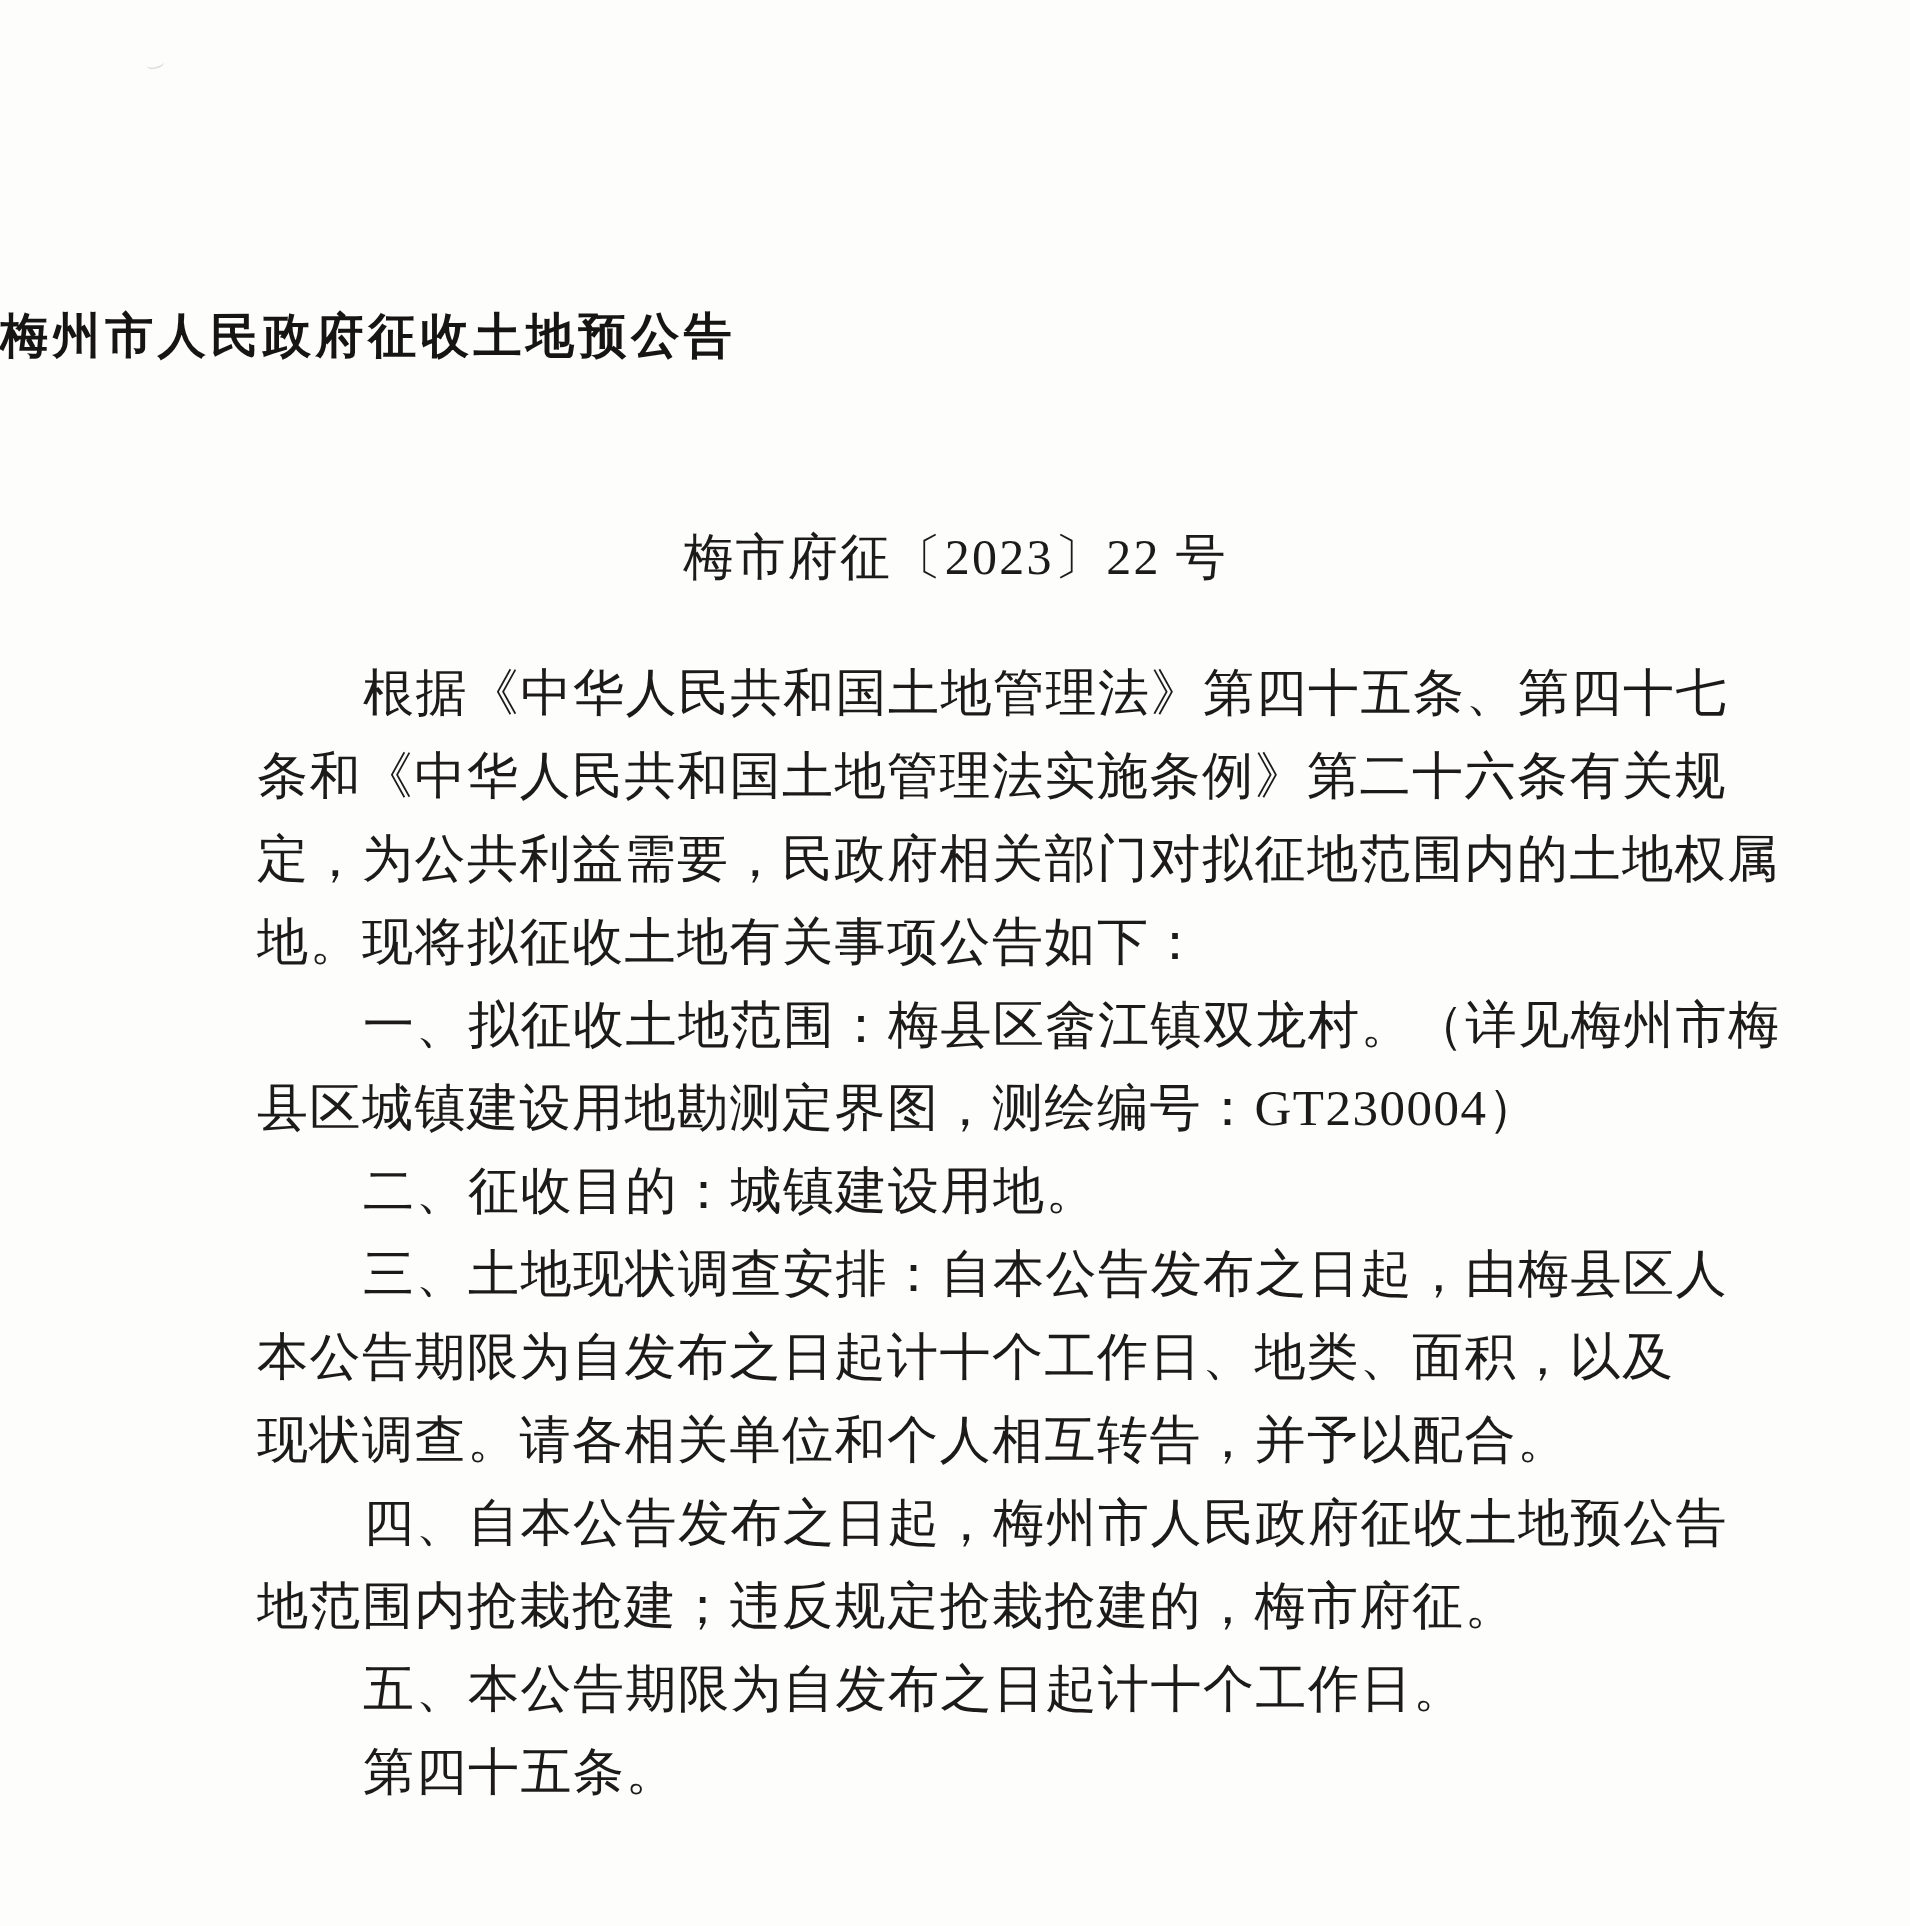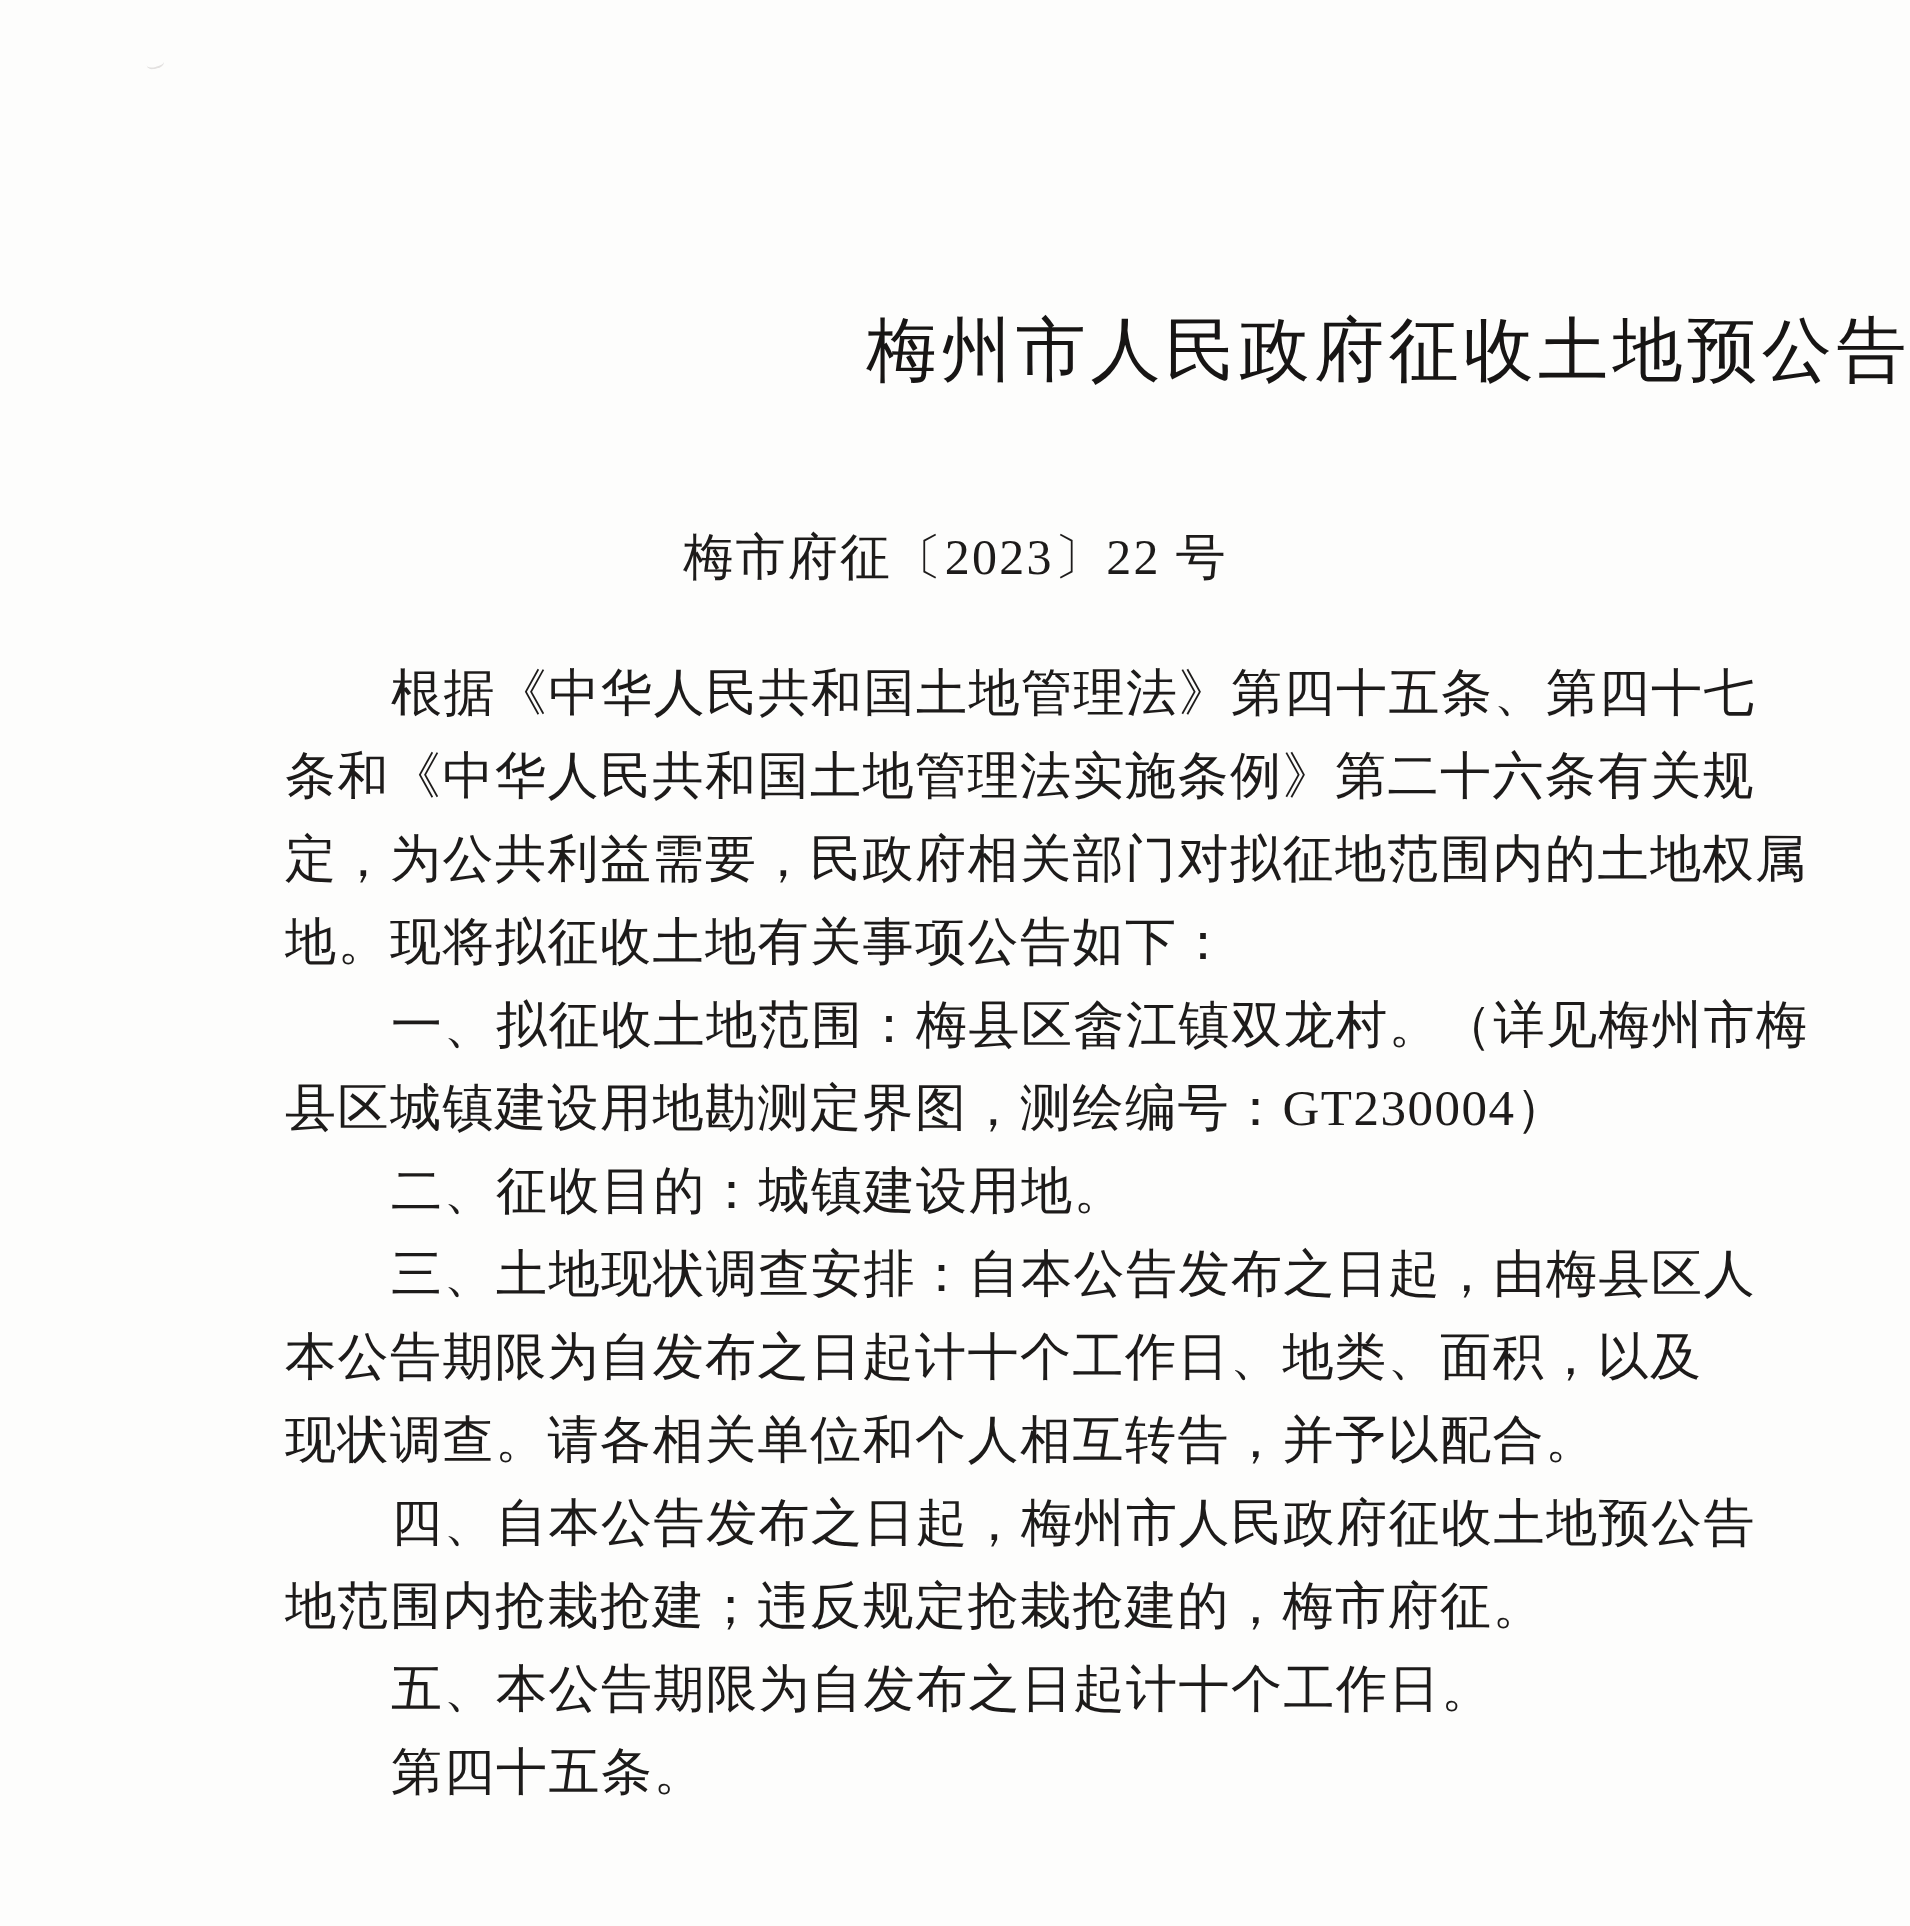--- a/index.html
+++ b/index.html
@@ -10,43 +10,42 @@
     margin: 0 auto;
     background: #fdfdfc;
     color: #1d1b1a;
     font-family: "Liberation Serif", serif;
     overflow: hidden;
   }
   .doc-title {
     position: absolute;
     left: 0; right: 0;
     top: 304px;
-    text-align: right;
+    text-align: left;
     font-family: "Liberation Sans", sans-serif;
-    font-weight: 400;
-    font-size: 70px;
+    font-weight: 700;
+    font-size: 48px;
     letter-spacing: 4.6px;
     color: #171514;
     white-space: nowrap;
   }
   .doc-number {
     position: absolute;
     left: 0; right: 0;
     top: 524px;
     text-align: center;
     font-size: 50px;
     letter-spacing: 2.3px;
     white-space: nowrap;
   }
   .body-block {
     position: absolute;
     left: 257px;
     top: 652px;
     width: 1479px;
-    margin-left: 28px;
   }
   .body-line {
     font-size: 51px;
     line-height: 83px;
     height: 83px;
     letter-spacing: 1.5px;
     white-space: nowrap;
     color: #1d1b1a;
   }
   .body-line.indent { padding-left: 106px; }

